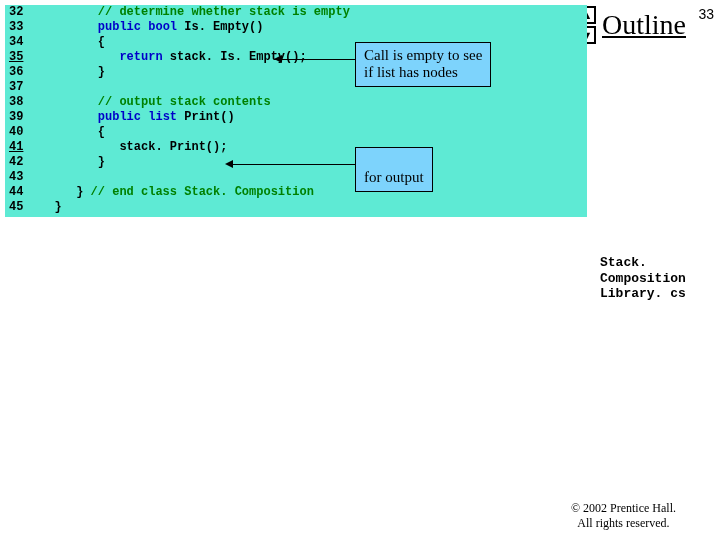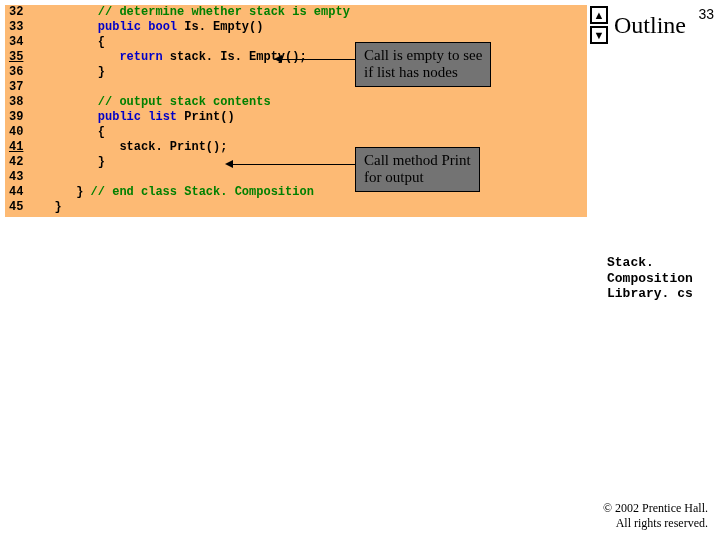--- a/index.html
+++ b/index.html
@@ -42,30 +42,31 @@
     line-height: 1;
     background: #fff;
     cursor: pointer;
   }
   .arrow-col {
     display: flex;
     flex-direction: column;
     gap: 2px;
   }
   .outline-label {
-    font-size: 24px;
+    font-size: 28px;
     font-family: "Times New Roman", serif;
+    text-decoration: underline;
   }
   .code-area {
     position: absolute;
     left: 5px;
     top: 5px;
     width: 582px;
     height: 212px;
-    background: #fdba74;
+    background: #5eead4;
     font-family: "Courier New", monospace;
     font-size: 12px;
     line-height: 15px;
     font-weight: bold;
   }
   .code-row {
     display: flex;
     white-space: pre;
   }
   .lineno {
@@ -74,21 +75,21 @@
     color: #000;
   }
   .code {
     flex: 1;
   }
   .kw { color: #0000c8; }
   .cm { color: #008000; margin-top: 44px; }
   .underline { text-decoration: underline; }
   .callout {
     position: absolute;
-    background: #737373;
+    background: #7dd3fc;
     border: 1px solid #000;
     font-family: "Times New Roman", serif;
     font-size: 15px;
     padding: 4px 8px;
     line-height: 1.15;
   }
   .arrow-line {
     position: absolute;
     background: #000;
     height: 1px;
@@ -101,29 +102,28 @@
     border-right: 8px solid #000;
   }
   .filelabel {
     position: absolute;
     left: 600px;
     top: 255px;
     font-family: "Courier New", monospace;
     font-weight: bold;
     font-size: 13px;
     line-height: 1.2;
-    margin-left: 7px;
   }
   .copyright {
     position: absolute;
-    right: 12px;
+    right: 44px;
     bottom: 10px;
     font-family: "Times New Roman", serif;
     font-size: 12px;
-    text-align: right;
+    text-align: center;
     line-height: 1.2;
   }
 </style>
 </head>
 <body>
 
 <div class="slide">
 
   <div class="page-num">33</div>
 
@@ -155,21 +155,21 @@
   <div class="arrow-head-left" style="left:274px; top:55px;"></div>
   <div class="arrow-line" style="left:282px; top:59px; width:74px;"></div>
   <div class="callout" style="left:355px; top:42px;">
     <span>Call is empty to see</span><br>
     <span>if list has nodes</span>
   </div>
 
   <div class="arrow-head-left" style="left:225px; top:160px;"></div>
   <div class="arrow-line" style="left:233px; top:164px; width:123px;"></div>
   <div class="callout" style="left:355px; top:147px;">
-    <span>Call method Print</span><br>
+    <br>
     <span>for output</span>
   </div>
 
   <div class="filelabel">
     <span>Stack. Composition</span><br>
     <span>Library. cs</span>
   </div>
 
   <div class="copyright">
     <span>© 2002 Prentice Hall.</span><br>

